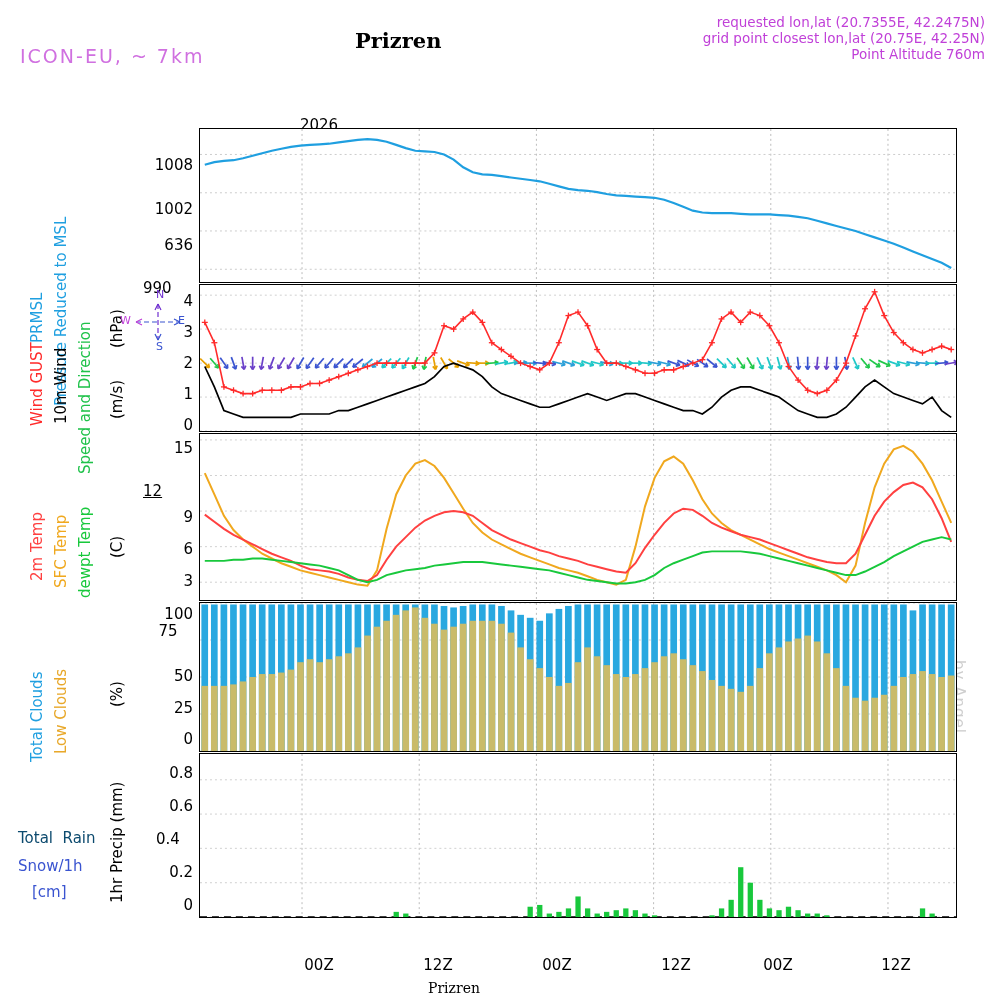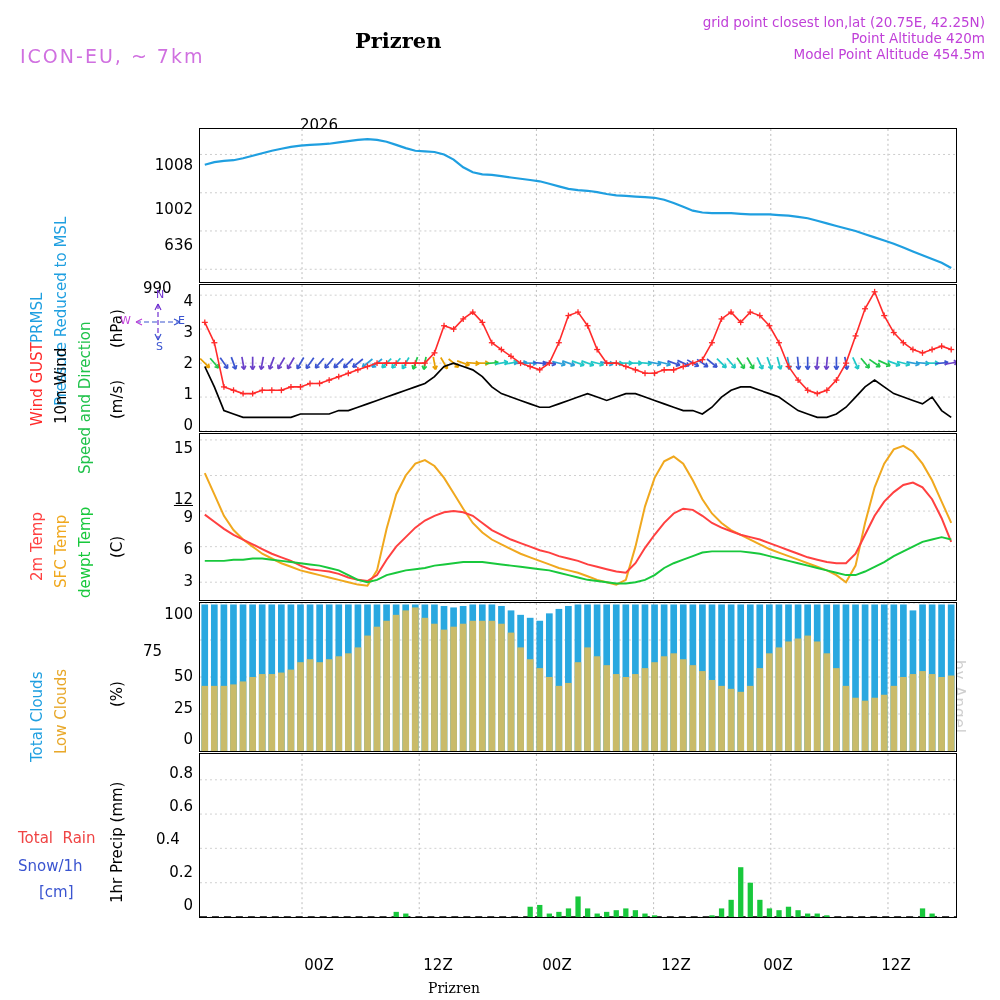--- a/index.html
+++ b/index.html
@@ -23,23 +23,23 @@
 <body>
 
 <div id="root">
 
 
   <div class="abs t hdr-title" style="left:355px;top:28px;">Prizren</div>
 
   <div class="abs t hdr-model" style="left:20px;top:45px;">ICON-EU, ~ 7km</div>
 
   <div class="abs" style="left:560px;top:14px;width:425px;">
+    <div class="t hdr-meta">requested lon,lat (20.7355E, 42.2475N)</div>
     <div class="t hdr-meta">grid point closest lon,lat (20.75E, 42.25N)</div>
-    <div class="t hdr-meta">Point Altitude 420m</div>
-    <div class="t hdr-meta">Model Point Altitude 454.5m</div>
+    <div class="t hdr-meta">Point Altitude 760m</div>
   </div>
 
   <div class="abs t wm" style="left:968px;top:660px;transform:rotate(90deg);transform-origin:0 0;">by Angel</div>
 
   <div class="abs" style="left:0;top:80px;width:882px;height:48px;">
     <div class="abs t tick" style="left:289px;top:0px;text-align:center;width:60px;">
       <div>2026</div>
       <div>10FEB</div>
       <div>00Z</div>
     </div>
@@ -620,21 +620,21 @@
 
   <div class="abs" style="left:0;top:433px;width:1000px;height:168px;">
     <div class="abs t axlbl vlab" style="left:28px;top:148px;color:#ff4040;transform:rotate(-90deg);">2m Temp</div>
     <div class="abs t axlbl vlab" style="left:52px;top:155px;color:#f0a81e;transform:rotate(-90deg);">SFC Temp</div>
     <div class="abs t axlbl vlab" style="left:76px;top:165px;color:#18c83c;transform:rotate(-90deg);">dewpt Temp</div>
     <div class="abs t axlbl vlab" style="left:108px;top:125px;color:#000;transform:rotate(-90deg);">(C)</div>
 
     <div class="abs t tick" style="left:143px;top:139px;width:50px;text-align:right;">3</div>
     <div class="abs t tick" style="left:143px;top:107px;width:50px;text-align:right;">6</div>
     <div class="abs t tick" style="left:143px;top:75px;width:50px;text-align:right;">9</div>
-    <div class="abs t tick" style="left:143px;top:57px;width:50px;text-align:right;text-decoration:underline;">12</div>
+    <div class="abs t tick" style="left:143px;top:49px;width:50px;text-decoration:underline;">12</div>
     <div class="abs t tick" style="left:143px;top:6px;width:50px;text-align:right;">15</div>
 
     <svg class="panel" style="left:199px;top:0px;width:758px;height:168px;" viewBox="0 0 758 168" preserveAspectRatio="none">
       <g id="grid-temp" stroke="#bbbbbb" stroke-width="1" stroke-dasharray="2,3">
           <line x1="102.3" y1="0" x2="102.3" y2="168"></line>
           <line x1="219.8" y1="0" x2="219.8" y2="168"></line>
           <line x1="337.3" y1="0" x2="337.3" y2="168"></line>
           <line x1="454.8" y1="0" x2="454.8" y2="168"></line>
           <line x1="572.3" y1="0" x2="572.3" y2="168"></line>
           <line x1="689.8" y1="0" x2="689.8" y2="168"></line>
@@ -653,21 +653,21 @@
   </div>
 
   <div class="abs" style="left:0;top:602px;width:1000px;height:150px;">
     <div class="abs t axlbl vlab" style="left:28px;top:160px;color:#1f9fe0;transform:rotate(-90deg);">Total Clouds</div>
     <div class="abs t axlbl vlab" style="left:52px;top:152px;color:#e8a82a;transform:rotate(-90deg);">Low Clouds</div>
     <div class="abs t axlbl vlab" style="left:108px;top:105px;color:#000;transform:rotate(-90deg);">(%)</div>
 
     <div class="abs t tick" style="left:143px;top:128px;width:50px;text-align:right;">0</div>
     <div class="abs t tick" style="left:143px;top:97px;width:50px;text-align:right;">25</div>
     <div class="abs t tick" style="left:143px;top:65px;width:50px;text-align:right;">50</div>
-    <div class="abs t tick" style="left:143px;top:40px;width:50px;text-align:left;">75</div>
+    <div class="abs t tick" style="left:143px;top:20px;width:50px;text-align:center;">75</div>
     <div class="abs t tick" style="left:143px;top:3px;width:50px;text-align:right;">100</div>
 
     <svg class="panel" style="left:199px;top:0px;width:758px;height:150px;" viewBox="0 0 758 150" preserveAspectRatio="none">
       <g id="grid-clouds" stroke="#bbbbbb" stroke-width="1" stroke-dasharray="2,3">
           <line x1="102.3" y1="0" x2="102.3" y2="150"></line>
           <line x1="219.8" y1="0" x2="219.8" y2="150"></line>
           <line x1="337.3" y1="0" x2="337.3" y2="150"></line>
           <line x1="454.8" y1="0" x2="454.8" y2="150"></line>
           <line x1="572.3" y1="0" x2="572.3" y2="150"></line>
           <line x1="689.8" y1="0" x2="689.8" y2="150"></line>
@@ -838,23 +838,23 @@
           <rect x="711.5" y="72.0" width="6.7" height="78.0" fill="#c9bb6a"></rect>
           <rect x="721.1" y="69.0" width="6.7" height="81.0" fill="#c9bb6a"></rect>
           <rect x="730.7" y="72.0" width="6.7" height="78.0" fill="#c9bb6a"></rect>
           <rect x="740.2" y="75.0" width="6.7" height="75.0" fill="#c9bb6a"></rect>
           <rect x="749.8" y="73.5" width="6.7" height="76.5" fill="#c9bb6a"></rect>
         </g>
     </svg>
   </div>
 
   <div class="abs" style="left:0;top:753px;width:1000px;height:165px;">
-    <div class="abs t axlbl" style="left:18px;top:76px;color:#ef4444;">Total  Rain</div>
+    <div class="abs t axlbl" style="left:18px;top:76px;color:#0c4a6e;">Total  Rain</div>
     <div class="abs t axlbl" style="left:18px;top:104px;color:#3a54d0;">Snow/1h</div>
-    <div class="abs t axlbl" style="left:39px;top:130px;color:#3a54d0;">[cm]</div>
+    <div class="abs t axlbl" style="left:32px;top:130px;color:#3a54d0;">[cm]</div>
     <div class="abs t axlbl vlab" style="left:108px;top:150px;color:#000;transform:rotate(-90deg);">1hr Precip (mm)</div>
 
     <div class="abs t tick" style="left:143px;top:143px;width:50px;text-align:right;">0</div>
     <div class="abs t tick" style="left:143px;top:110px;width:50px;text-align:right;">0.2</div>
     <div class="abs t tick" style="left:143px;top:77px;width:50px;text-align:center;">0.4</div>
     <div class="abs t tick" style="left:143px;top:44px;width:50px;text-align:right;">0.6</div>
     <div class="abs t tick" style="left:143px;top:11px;width:50px;text-align:right;">0.8</div>
 
     <svg class="panel" style="left:199px;top:0px;width:758px;height:165px;" viewBox="0 0 758 165" preserveAspectRatio="none">
       <g id="grid-precip" stroke="#bbbbbb" stroke-width="1" stroke-dasharray="2,3">

